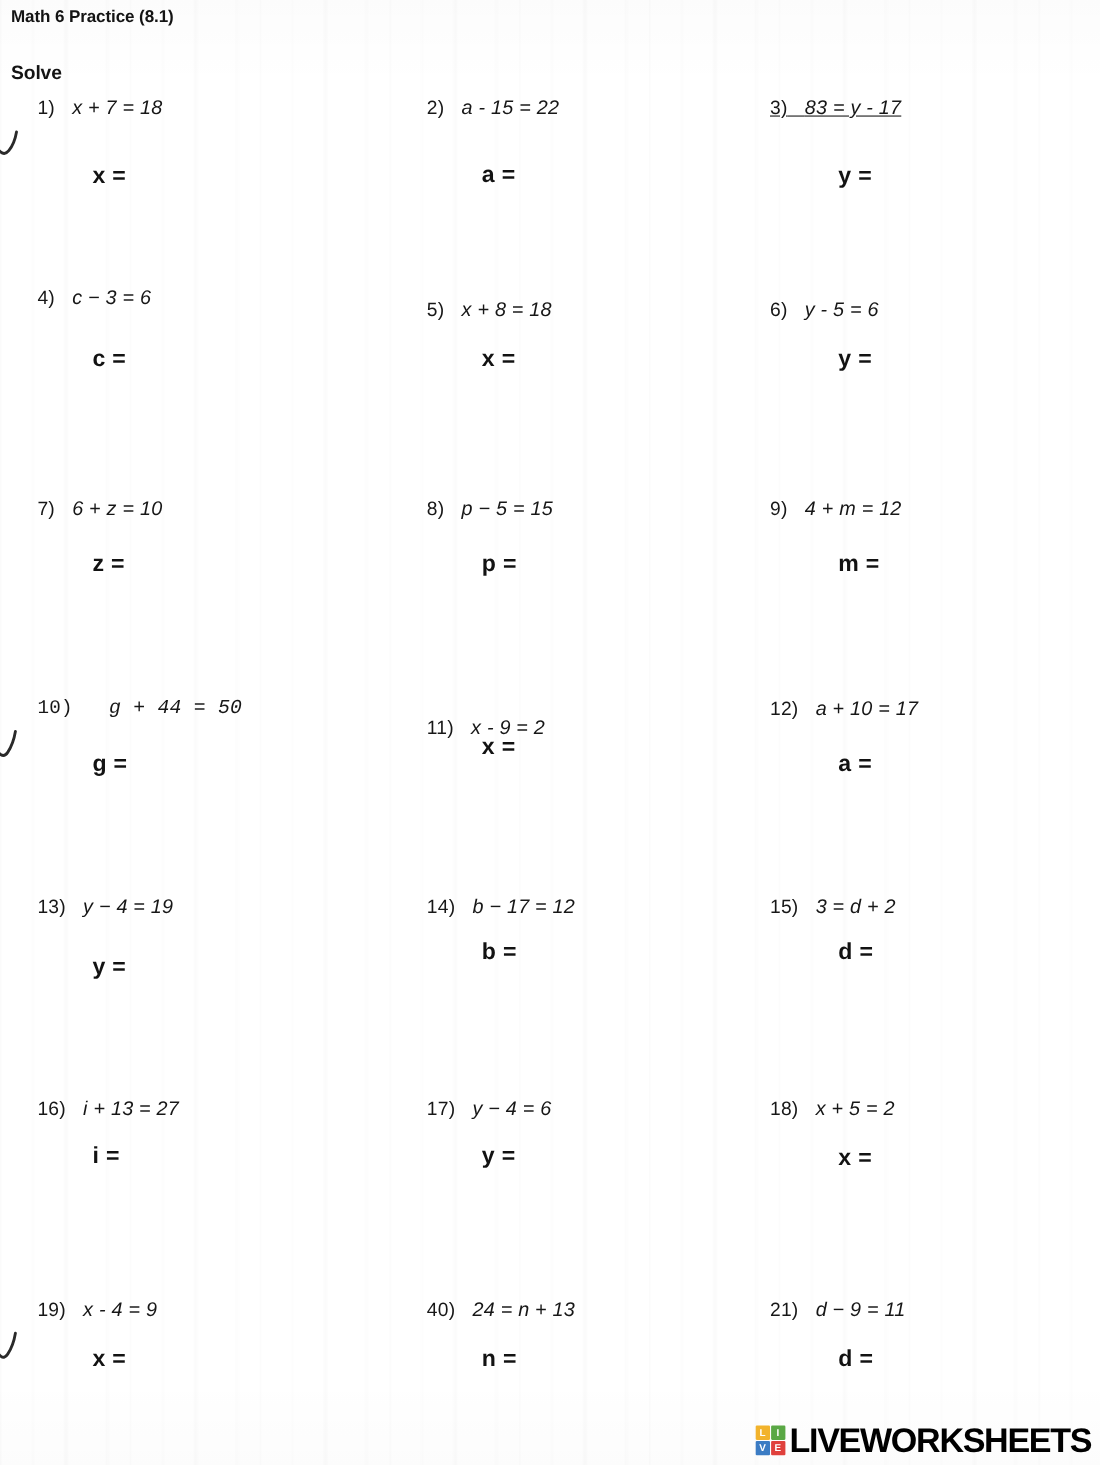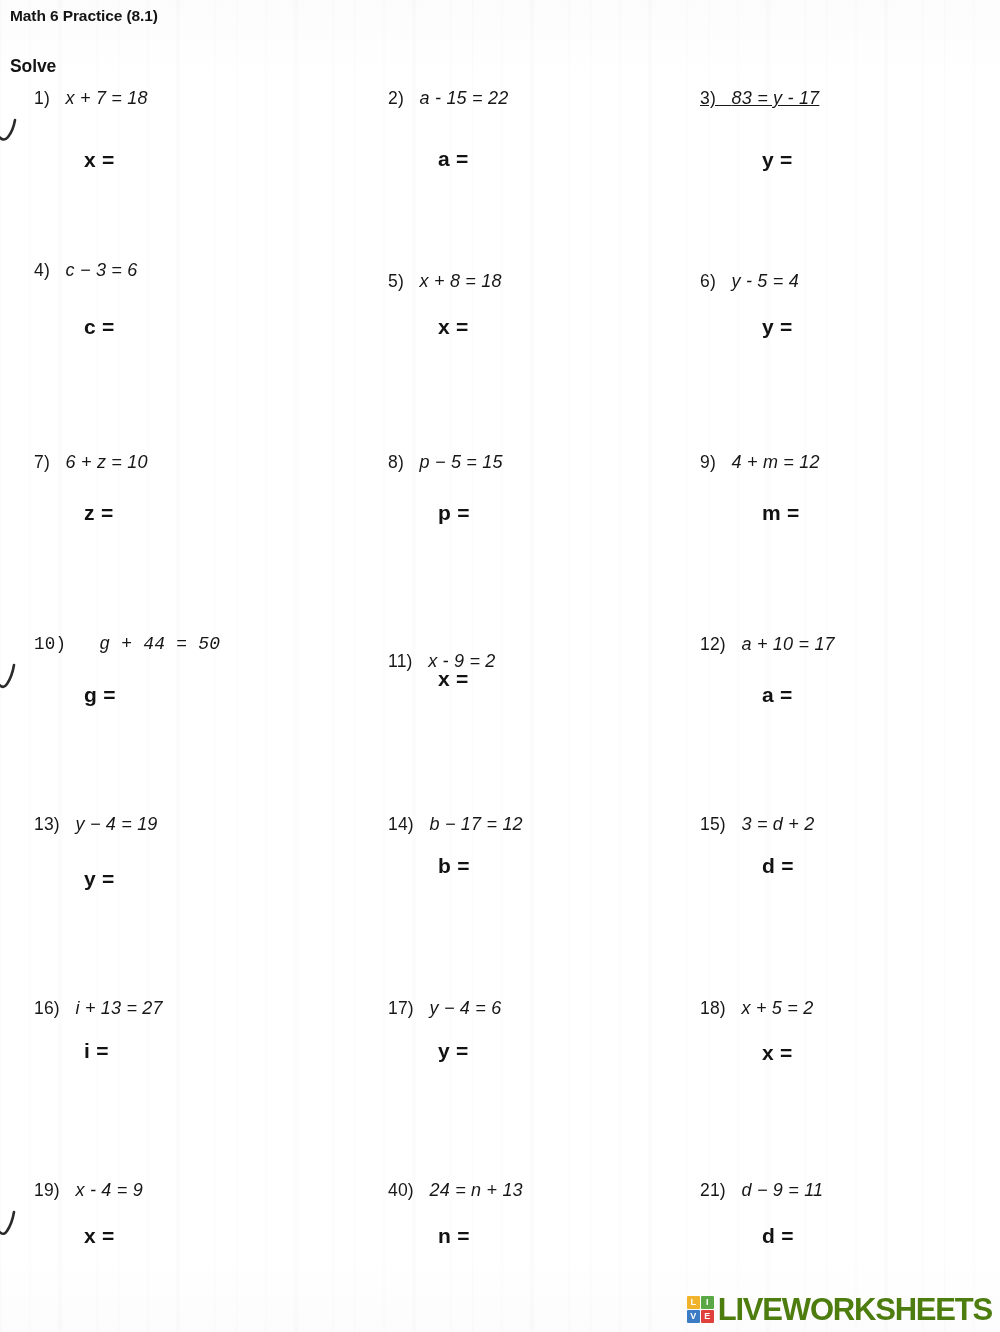--- a/index.html
+++ b/index.html
@@ -163,21 +163,21 @@
       <div class="answer-line" style="left: 762px; top: 148px;">y =</div>
       <div class="problem" style="left: 34px; top: 260px; text-align: right;">
         <div class="prob-line"><span class="prob-num">4)</span><span>   </span><span class="prob-eq">c − 3 = 6</span></div>
       </div>
       <div class="answer-line" style="left: 84px; top: 315px;">c =</div>
       <div class="problem" style="left: 388px; top: 271px;">
         <div class="prob-line"><span class="prob-num">5)</span><span>   </span><span class="prob-eq">x + 8 = 18</span></div>
       </div>
       <div class="answer-line" style="left: 438px; top: 315px;">x =</div>
       <div class="problem" style="left: 700px; top: 271px;">
-        <div class="prob-line"><span class="prob-num">6)</span><span>   </span><span class="prob-eq">y - 5 = 4</span></div>
+        <div class="prob-line"><span class="prob-num">6)</span><span>   </span><span class="prob-eq">y - 5 = 6</span></div>
       </div>
       <div class="answer-line" style="left: 762px; top: 315px;">y =</div>
       <div class="problem" style="left: 34px; top: 452px;">
         <div class="prob-line"><span class="prob-num">7)</span><span>   </span><span class="prob-eq">6 + z = 10</span></div>
       </div>
       <div class="answer-line" style="left: 84px; top: 501px;">z =</div>
       <div class="problem" style="left: 388px; top: 452px;">
         <div class="prob-line"><span class="prob-num">8)</span><span>   </span><span class="prob-eq">p − 5 = 15</span></div>
       </div>
       <div class="answer-line" style="left: 438px; top: 501px;">p =</div>
@@ -251,16 +251,16 @@
     </svg>
   </div>
 
   <div class="lw-logo">
     <div class="lw-blocks">
       <div class="lw-blk" style="background: rgb(242, 179, 44);">L</div>
       <div class="lw-blk" style="background: rgb(90, 168, 69);">I</div>
       <div class="lw-blk" style="background: rgb(59, 124, 196);">V</div>
       <div class="lw-blk" style="background: rgb(224, 64, 60);">E</div>
     </div>
-    <div class="lw-word" style="color: #4d7c0f;">LIVEWORKSHEETS</div>
+    <div class="lw-word" style="color: #000000;">LIVEWORKSHEETS</div>
   </div>
 
 </div>
 
 </body></html>

